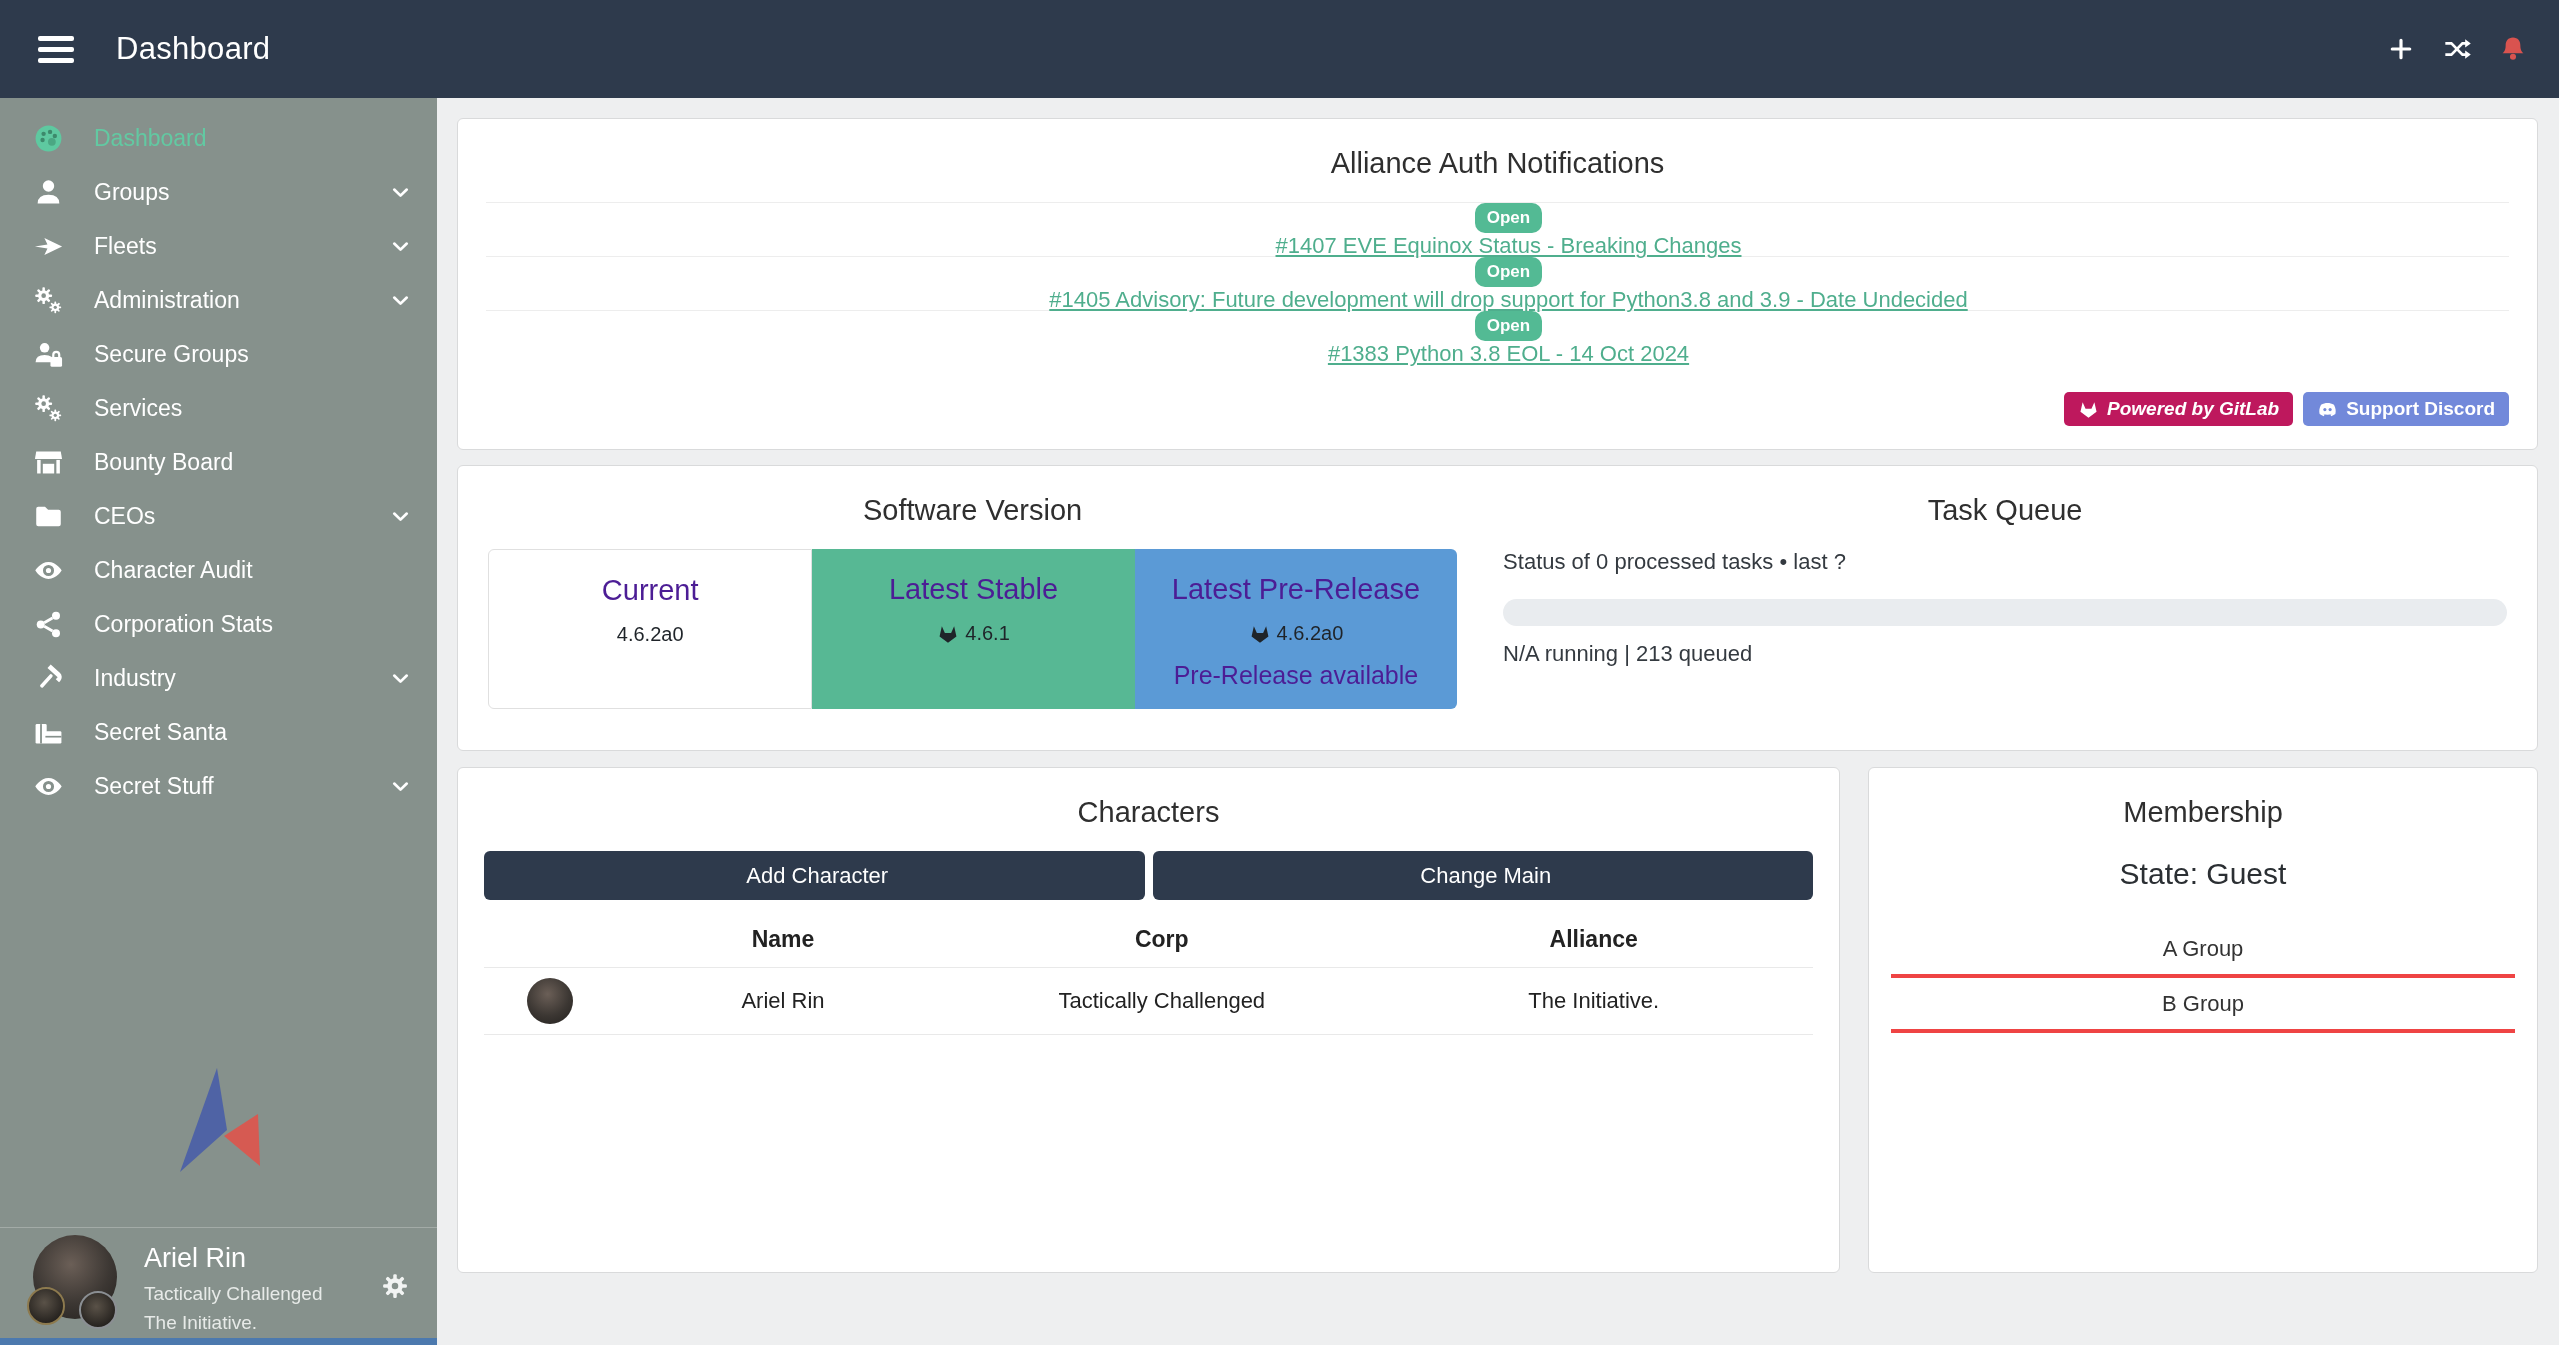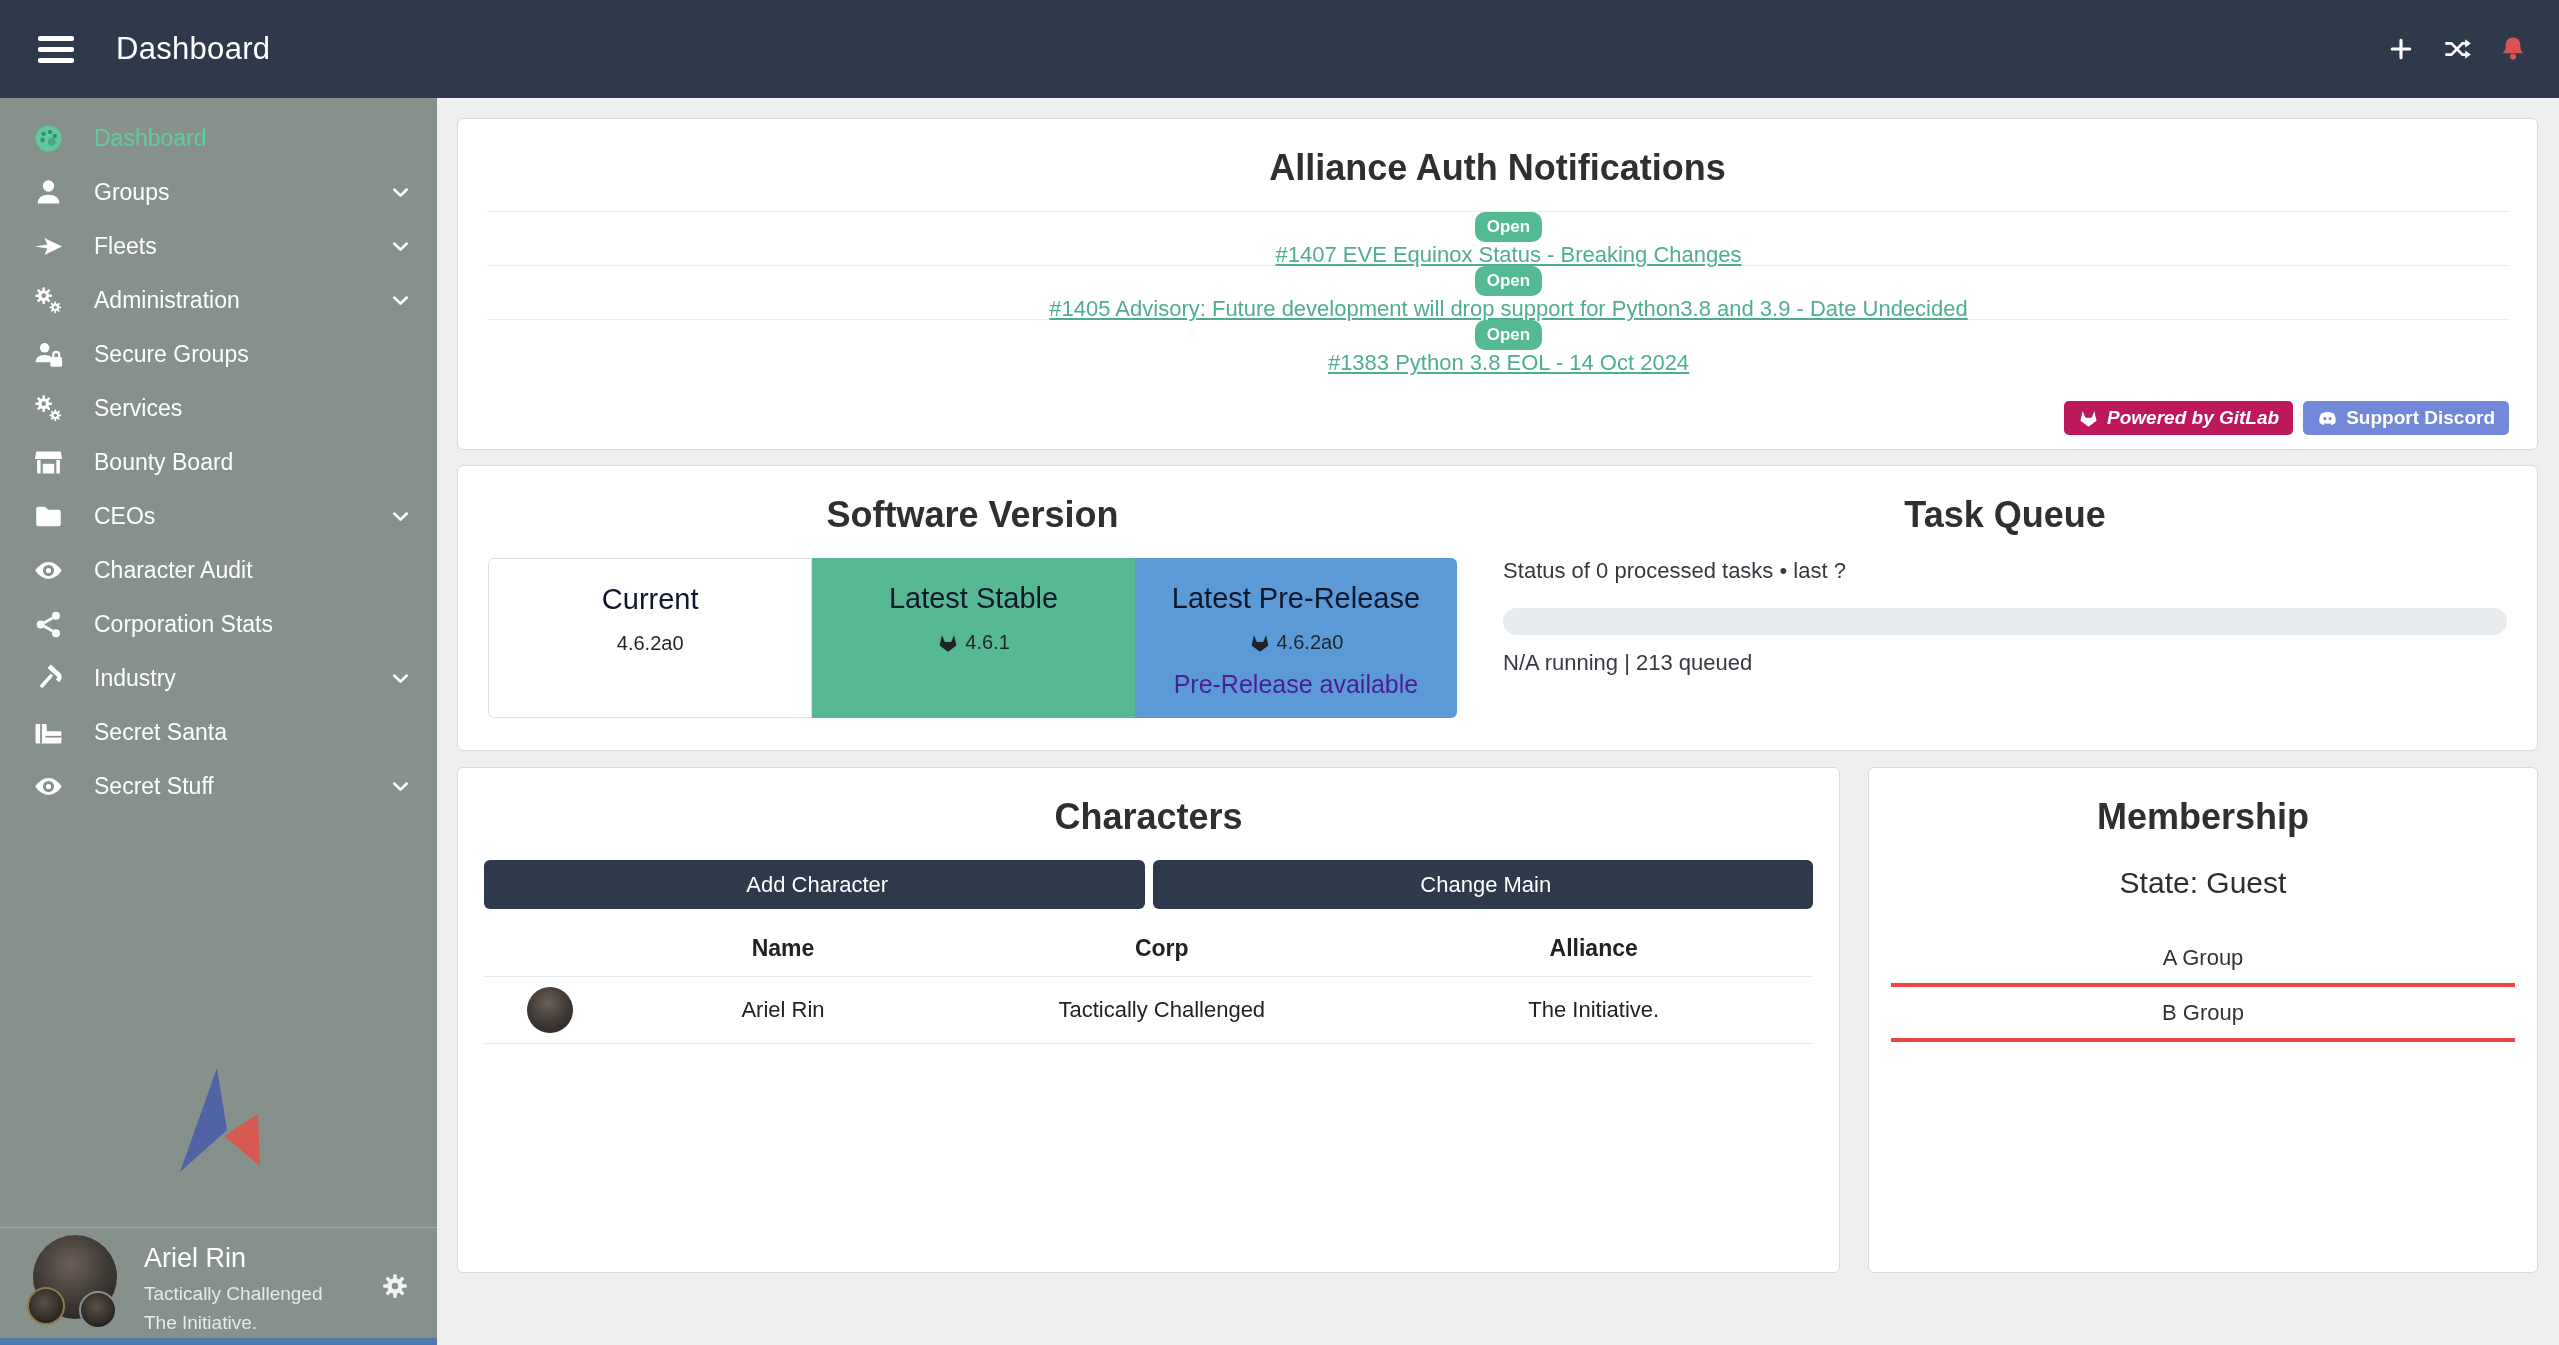--- a/index.html
+++ b/index.html
@@ -52,21 +52,21 @@
   .user-meta { position:absolute; left:144px; top:14px; color:#fff; }
   .user-name { font-size:27px; font-weight:400; }
   .user-corp { font-size:19px; color:#e7eae8; margin-top:9px; }
   .user-alliance { font-size:19px; color:#e7eae8; margin-top:7px; }
   .user-gear { position:absolute; right:27px; top:42px; width:30px; height:30px; color:#f2f4f3; cursor:pointer; }
   .side-footer { position:absolute; bottom:0; left:0; width:100%; height:7px; background:#4c79ae; }
 
   
   .main { flex:1; background:#eeeff0; padding:20px 21px 0 20px; display:flex; flex-direction:column; overflow:hidden; }
   .panel { background:#fff; border:1px solid #d9dadb; border-radius:6px; }
-  .panel-title { text-align:center; font-size:36px; font-weight:700; color:#2f2f2f; margin:10px 0 22px; }
+  .panel-title { text-align:center; font-size:29px; font-weight:400; color:#2f2f2f; margin:10px 0 22px; }
 
   
   .panel-notif { height:332px; margin-bottom:15px; padding:18px 28px; }
   .nrow { height:54px; display:flex; align-items:center; border-top:1px solid #ededed;flex-direction:column; }
   .nrow:last-of-type { border-bottom:1px solid #ededed; }
   .open-badge {
     background:#53ba94; color:#fff; font-size:17px; font-weight:700;
     border-radius:10px; padding:5px 12px; margin-left:22px;
   }
   .nlink { color:#4fae8d; text-decoration:underline; font-size:22px; margin-left:22px; cursor:pointer; }
@@ -80,21 +80,21 @@
   .fbadge.discord { background:#7289da; --dchole:#7289da; }
 
   
   .panel-sw { height:286px; margin-bottom:16px; display:flex; gap:46px; padding:18px 30px; }
   .sw-col { width:48%; }
   .ver-row { display:flex; height:160px; }
   .ver-box { flex:1; display:flex; flex-direction:column; align-items:center; padding-top:24px; gap:16px; }
   .ver-box.current { background:#fff; border:1px solid #e0e0e0; border-radius:6px 0 0 6px; }
   .ver-box.stable { background:#57b894; }
   .ver-box.pre { background:#5b9ad6; border-radius:0 6px 6px 0; }
-  .ver-label { font-size:29px; color:#0f172a; }
+  .ver-label { font-size:29px; color:#4c1d95; }
   .ver-value { font-size:20px; color:#1f2429; display:flex; align-items:center; gap:6px; }
   .ver-value .gl { width:22px; height:22px; color:#1f2429; }
   .ver-note { font-size:25px; color:#4c1d95; }
   .tq-col { flex:1; }
   .tq-status { font-size:22px; color:#343a40; margin:16px 0 24px; }
   .tq-bar { height:27px; background:#e9ecef; border-radius:14px; overflow:hidden; }
   .tq-fill { height:100%; width:0%; background:#53ba94; }
   .tq-queue { font-size:22px; color:#343a40; margin-top:15px; }
 
   

